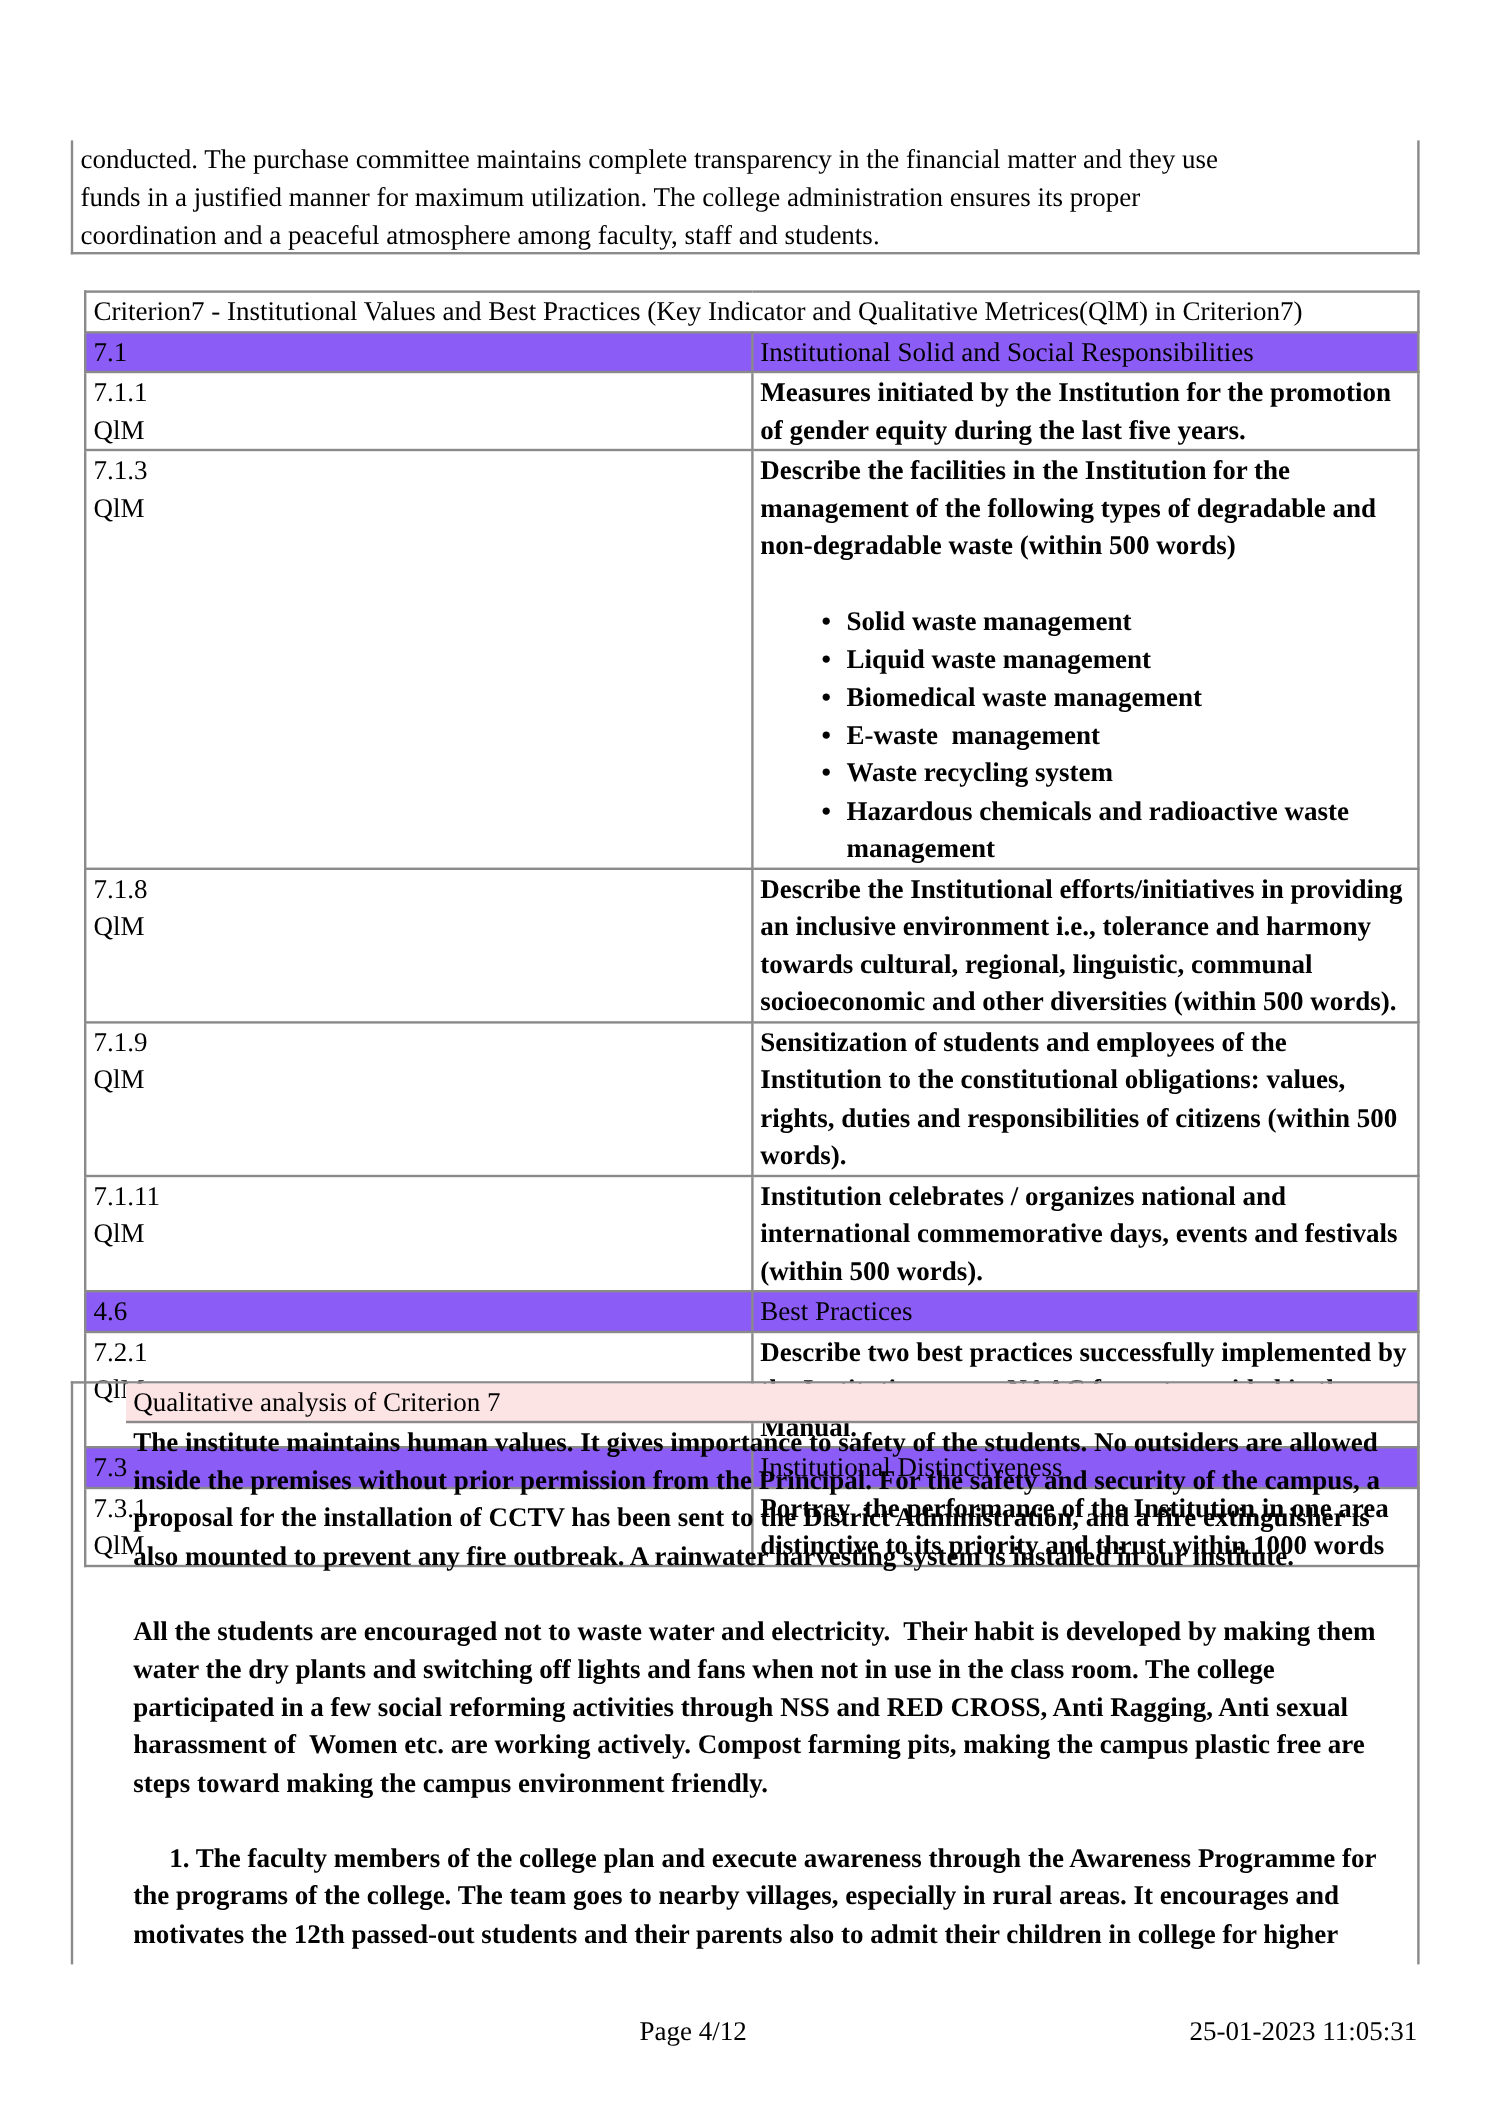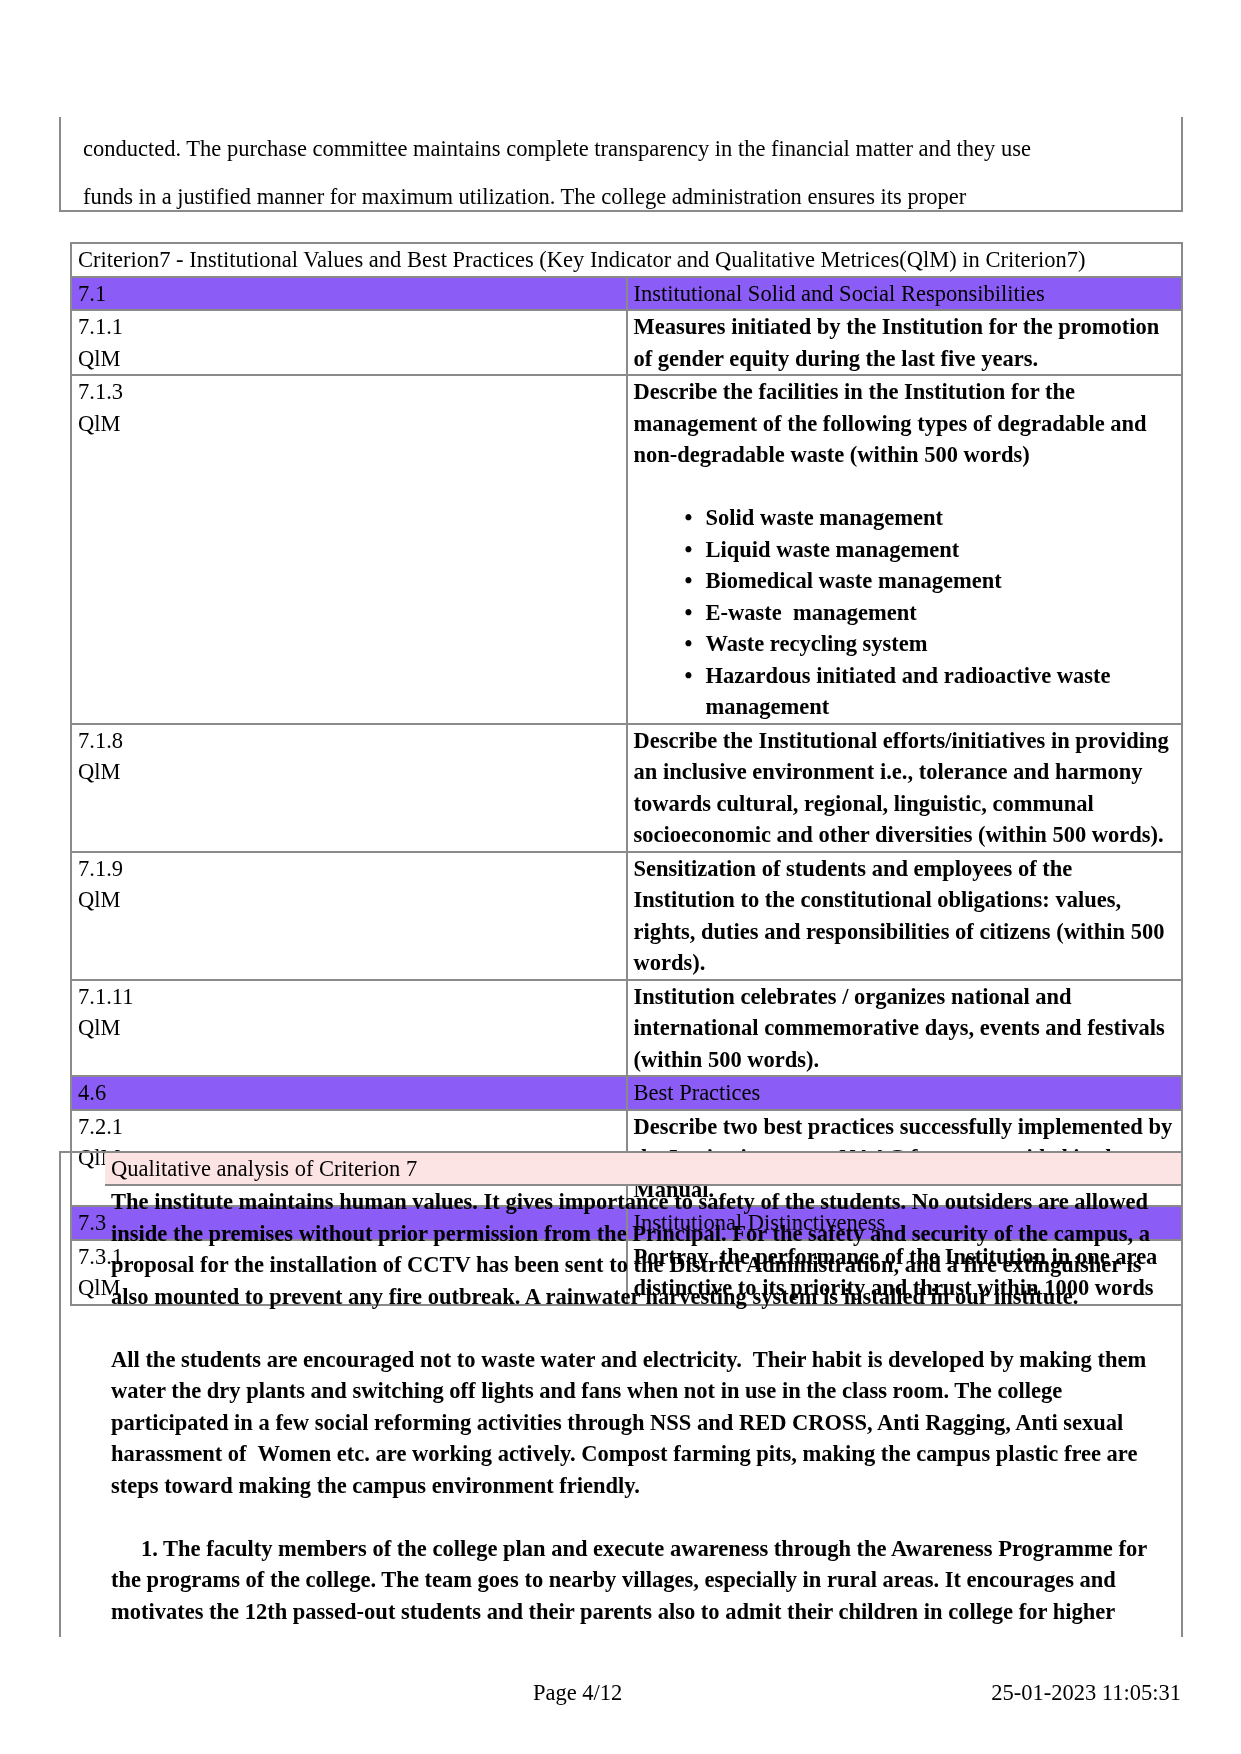--- a/index.html
+++ b/index.html
@@ -2,21 +2,21 @@
 <html><head>
 <meta charset="utf-8">
 <style>
   html, body { margin: 0; padding: 0; background: #ffffff; }
   body { width: 1241px; height: 1754px; position: relative; overflow: hidden;
          font-family: "Liberation Serif", "DejaVu Serif", serif; color: #000; font-size: 22.5px; line-height: 31.5px; }
   .box { position: absolute; box-sizing: border-box; padding-left: 44px; }
   #top-box { left: 59px; top: 117px; width: 1124px; height: 95px;
              border-left: 2px solid #8a8a8a; border-right: 2px solid #8a8a8a; border-bottom: 2px solid #8a8a8a;
              padding: 0 0 0 6px; }
-  #top-box p { margin: 16px; }
+  #top-box p { margin: 0; }
   table.crit { position: absolute; left: 70px; top: 242px; width: 1113px; border-collapse: collapse; table-layout: fixed; }
   table.crit td { border: 2px solid #8a8a8a; padding: 0 6px; vertical-align: top; }
   table.crit td.c1 { width: 100px; }
   table.crit tr.pink td { background: #8b5cf6; }
   table.crit td.bold { font-weight: bold; }
   ul.waste { margin: 31.5px 0 0 0; padding-left: 72px; list-style: none; font-weight: bold; }
   ul.waste li { position: relative; }
   ul.waste li .bullet { position: absolute; left: -21px; top: 0; }
   #qual { left: 59px; top: 1151px; width: 1124px; height: 486px;
           border-left: 2px solid #8a8a8a; border-right: 2px solid #8a8a8a; border-top: 2px solid #8a8a8a; }
@@ -26,20 +26,21 @@
   #qual .qbody p.indent { text-indent: 30px; margin: 0; }
   .footer-page { position: absolute; left: 533px; top: 1677px; }
   .footer-date { position: absolute; right: 60px; top: 1677px; }
 </style>
 </head>
 <body>
 
 <div id="top-box" class="box">
   <p>conducted. The purchase committee maintains complete transparency in the financial matter and they use</p>
   <p>funds in a justified manner for maximum utilization. The college administration ensures its proper</p>
+  <p>coordination and a peaceful atmosphere among faculty, staff and students.</p>
 </div>
 
 <table class="crit">
   <tbody>
       <tr>
     <td colspan="2">Criterion7 - Institutional Values and Best Practices (Key Indicator and Qualitative Metrices(QlM) in Criterion7)</td>
   </tr>
 
   <tr class="pink">
     <td class="c1">7.1</td>
@@ -60,21 +61,21 @@
       <div>QlM</div>
     </td>
     <td class="bold">
       <div>Describe the facilities in the Institution for the management of the following types of degradable and non-degradable waste (within 500 words)</div>
       <ul class="waste">
         <li><span class="bullet">•</span><span>Solid waste management</span></li>
         <li><span class="bullet">•</span><span>Liquid waste management</span></li>
         <li><span class="bullet">•</span><span>Biomedical waste management</span></li>
         <li><span class="bullet">•</span><span style="white-space:pre">E-waste  management</span></li>
         <li><span class="bullet">•</span><span>Waste recycling system</span></li>
-        <li><span class="bullet">•</span><span>Hazardous initiated and radioactive waste management</span></li>
+        <li><span class="bullet">•</span><span>Hazardous chemicals and radioactive waste management</span></li>
       </ul>
     </td>
   </tr>
 
   <tr>
     <td class="c1">
       <div>7.1.8</div>
       <div>QlM</div>
     </td>
     <td class="bold">Describe the Institutional efforts/initiatives in providing an inclusive environment i.e., tolerance and harmony towards cultural, regional, linguistic, communal socioeconomic and other diversities (within 500 words).</td>

